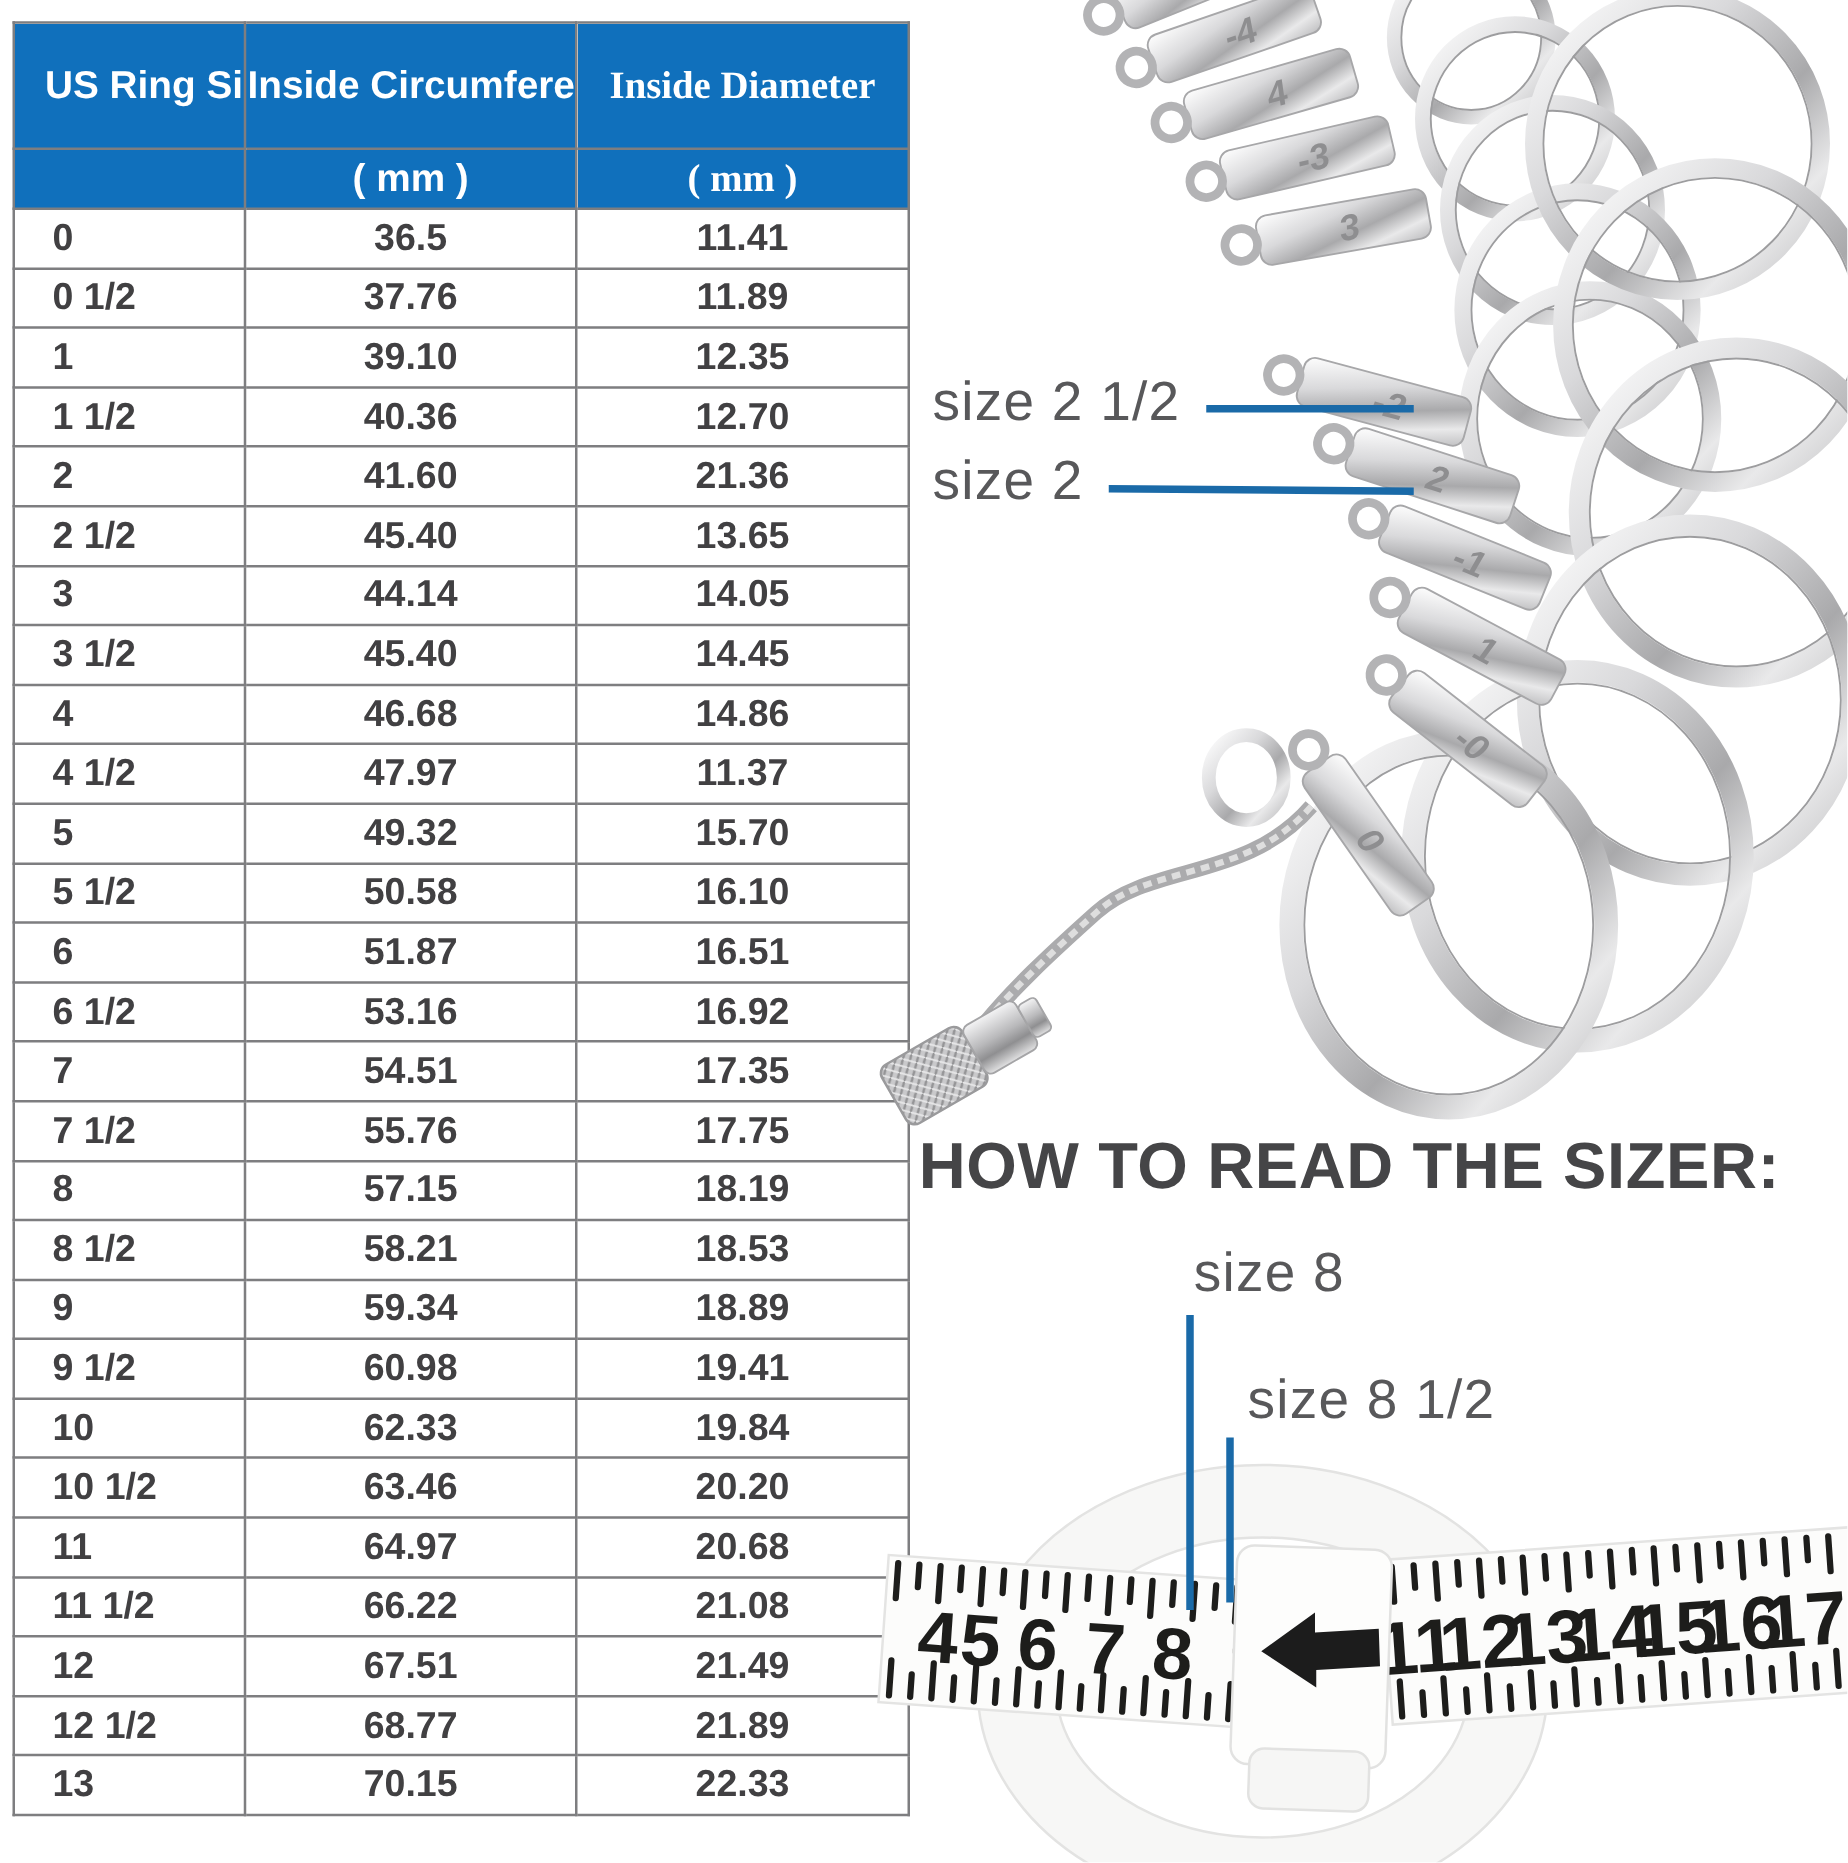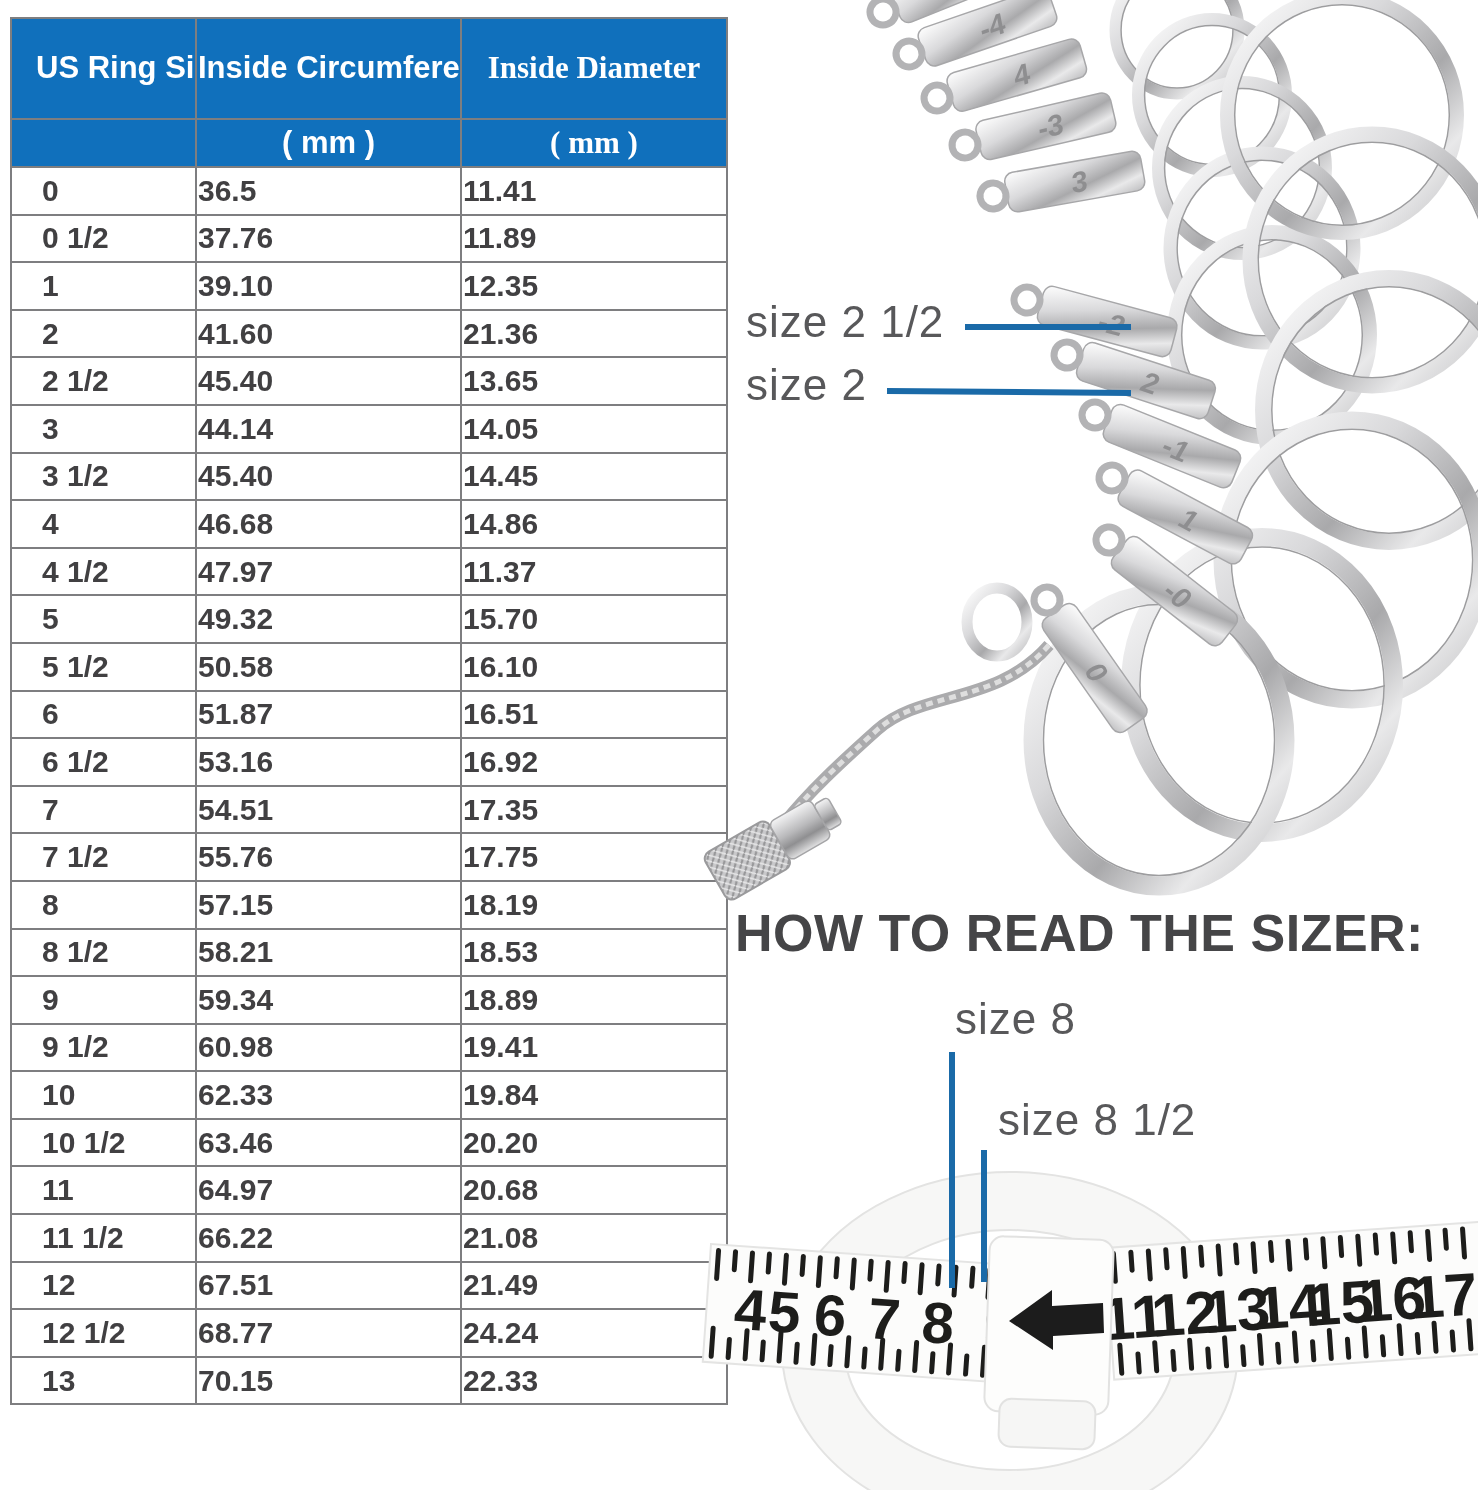--- a/index.html
+++ b/index.html
@@ -31,21 +31,21 @@
   }
   tr.head-row{height:101px;}
   tr.units-row{height:48px;}
   th.col-size{width:158px;text-align:left;padding-left:24px;}
   th.col-circ{width:261px;text-align:center;}
   th.col-diam{width:262px;text-align:center;font-family:Liberation Serif, serif;}
   tr.units-row th{font-size:29px;}
   tbody tr{height:47.6px;}
   tbody td{font-size:30px;font-weight:bold;color:var(--text_dark);background:#fff;}
   td.size-cell{text-align:left;padding-left:30px;}
-  td.value-cell{text-align:left;}
+  td.value-cell{text-align:center;}
   
   svg.photo{position:absolute;left:697px;top:0;}
   svg text{font-family:"Liberation Sans", sans-serif;}
   .annot{
     position:absolute;color:var(--annotation_gray);
     font-size:44px;line-height:1.05;letter-spacing:1px;
   }
   .howto-heading{
     position:absolute;left:735px;top:903px;width:730px;
     font-size:52px;font-weight:bold;color:var(--heading_gray);letter-spacing:0.5px;
@@ -82,20 +82,25 @@
         <td class="size-cell">0 1/2</td>
         <td class="value-cell">37.76</td>
         <td class="value-cell">11.89</td>
       </tr>
       <tr>
         <td class="size-cell">1</td>
         <td class="value-cell">39.10</td>
         <td class="value-cell">12.35</td>
       </tr>
       <tr>
+        <td class="size-cell">1 1/2</td>
+        <td class="value-cell">40.36</td>
+        <td class="value-cell">12.70</td>
+      </tr>
+      <tr>
         <td class="size-cell">2</td>
         <td class="value-cell">41.60</td>
         <td class="value-cell">21.36</td>
       </tr>
       <tr>
         <td class="size-cell">2 1/2</td>
         <td class="value-cell">45.40</td>
         <td class="value-cell">13.65</td>
       </tr>
       <tr>
@@ -189,21 +194,21 @@
         <td class="value-cell">21.08</td>
       </tr>
       <tr>
         <td class="size-cell">12</td>
         <td class="value-cell">67.51</td>
         <td class="value-cell">21.49</td>
       </tr>
       <tr>
         <td class="size-cell">12 1/2</td>
         <td class="value-cell">68.77</td>
-        <td class="value-cell">24.24</td>
+        <td class="value-cell">21.89</td>
       </tr>
       <tr>
         <td class="size-cell">13</td>
         <td class="value-cell">70.15</td>
         <td class="value-cell">22.33</td>
       </tr>
     </tbody>
 </table>
 
 <svg class="photo" width="781" height="1490" viewBox="0 0 781 1490">

